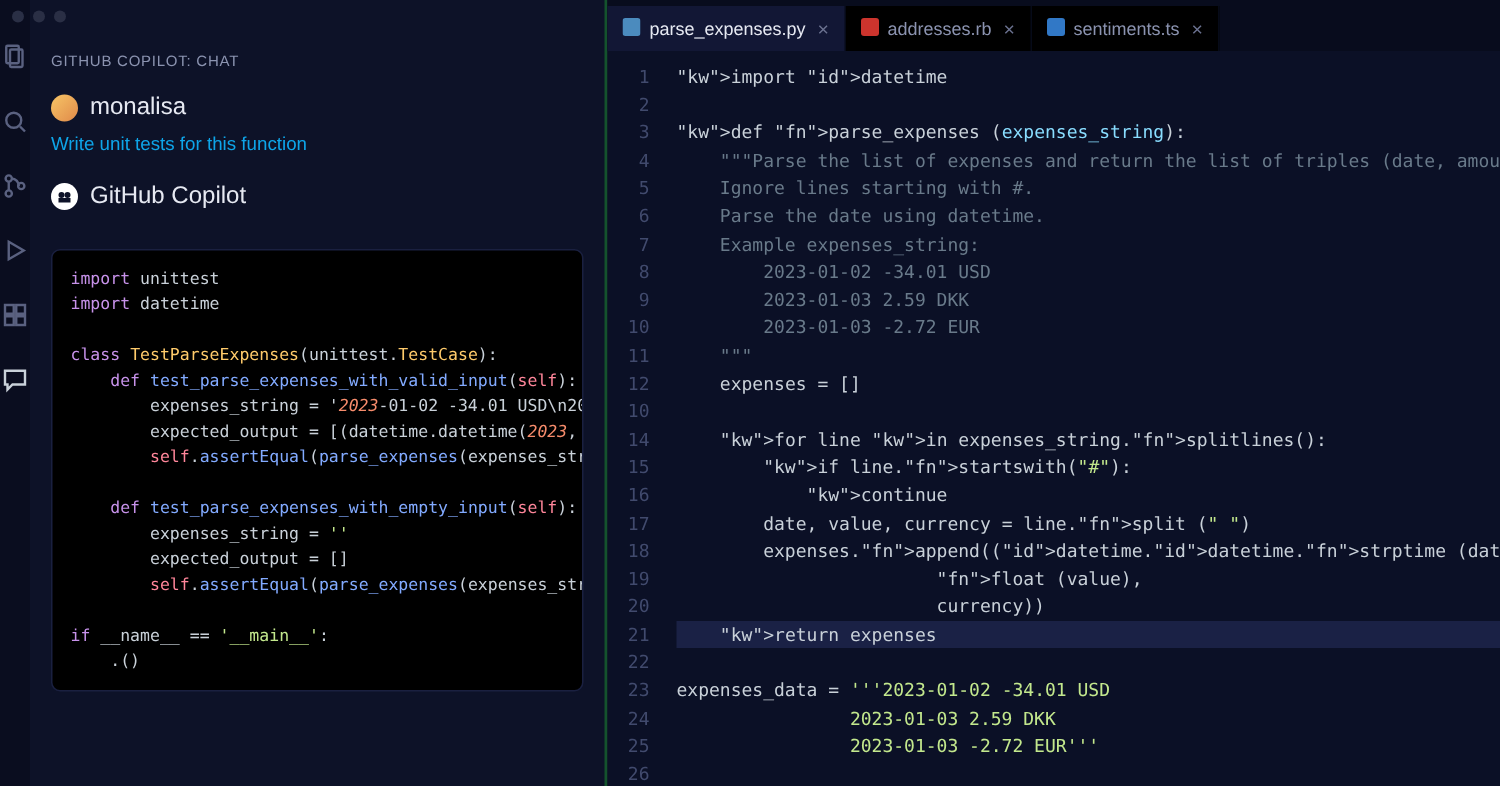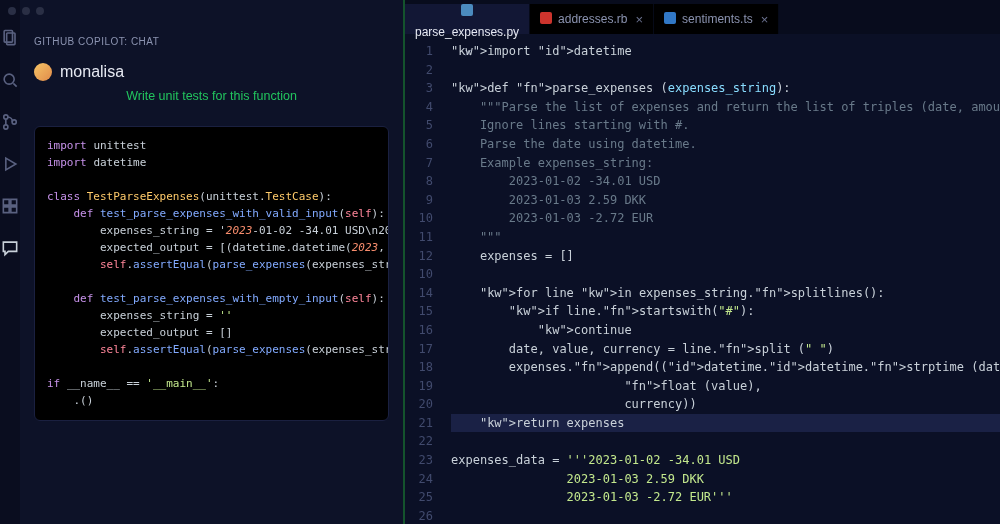--- a/index.html
+++ b/index.html
@@ -39,21 +39,21 @@
 }
 .msg { padding: 6px 14px 10px; }
 .msg-head { display: flex; align-items: center; gap: 8px; margin-bottom: 6px; }
 .avatar {
   width: 18px; height: 18px; border-radius: 50%;
   background: linear-gradient(135deg, #f7c566, #e08a4a);
 }
 .avatar.bot { background: #fff; display: flex; align-items: center; justify-content: center; border-radius: 50%;}
 .avatar.bot svg { width: 12px; height: 12px; fill: #0d1228; }
 .msg-name { font-size: 16px; color: #e6e9f2; font-weight: 500; }
-.msg-body { font-size: 12.5px; color: #22c55e; line-height: 1.5; padding-left: 0; text-align: center; }
+.msg-body { font-size: 12.5px; color: #0ea5e9; line-height: 1.5; padding-left: 0; }
 
 .codeblock {
   margin: 10px 14px; background: #000000;
   border: 1px solid #1a2040; border-radius: 6px;
   padding: 10px 12px; font-size: 11px; line-height: 1.55;
   overflow: hidden; white-space: pre;
 }
 .chat-summary {
   font-size: 12px; line-height: 1.55; color: #c3c9dc;
   padding: 10px 14px;
@@ -64,21 +64,21 @@
 .tabs {
   display: flex; height: 34px; background: #080c1d; align-items: stretch;
   padding-top: 4px;
 }
 .tab {
   display: flex; align-items: center; gap: 6px;
   padding: 0 10px; font-size: 12px; color: #8b93b0;
   background: #000000; border-right: 1px solid #060a18;
   cursor: pointer;
 }
-.tab.active { background: #121735; color: #e6e9f2; flex-direction: column; }
+.tab.active { background: #121735; color: #e6e9f2; }
 .tab-close { color: #6b7290; font-size: 13px; margin-left: 2px; }
 .file-ico { width: 12px; height: 12px; display: inline-block; }
 
 .code-area { flex: 1; display: flex; overflow: hidden; font-size: 12px; line-height: 1.55; }
 .gutter {
   width: 38px; text-align: right; padding: 8px 10px 8px 0;
   color: #414a6d; user-select: none;
 }
 .code-lines { flex: 1; padding: 8px 0 8px 8px; white-space: pre; }
 
@@ -138,20 +138,32 @@
   <div class="chat-title">GITHUB COPILOT: CHAT</div>
 
   <div class="msg">
     <div class="msg-head">
       <span class="avatar"></span>
       <span class="msg-name">monalisa</span>
     </div>
     <div class="msg-body">Write unit tests for this function</div>
   </div>
 
+  <div class="msg">
+    <div class="msg-head">
+      <span class="avatar bot">
+        <svg viewBox="0 0 24 24">
+            <circle cx="8" cy="10" r="4"></circle>
+            <circle cx="16" cy="10" r="4"></circle>
+            <path d="M4 14h16v6H4z"></path>
+          </svg>
+      </span>
+      <span class="msg-name">GitHub Copilot</span>
+    </div>
+  </div>
 
   <div class="codeblock mono" id="chat-code"><span class="kw">import</span> <span class="id">unittest</span>
 <span class="kw">import</span> <span class="id">datetime</span>
 
 <span class="kw">class</span> <span class="cls">TestParseExpenses</span>(<span class="id">unittest</span>.<span class="cls">TestCase</span>):
     <span class="kw">def</span> <span class="fn">test_parse_expenses_with_valid_input</span>(<span class="self">self</span>):
         expenses_string = '<span class="num">2023</span>-01-02 -34.01 USD\n2023-01
         expected_output = [(<span class="id">datetime</span>.<span class="id">datetime</span>(<span class="num">2023</span>, , )
         <span class="self">self</span>.<span class="fn">assertEqual</span>(<span class="fn">parse_expenses</span>(expenses_string),
 

